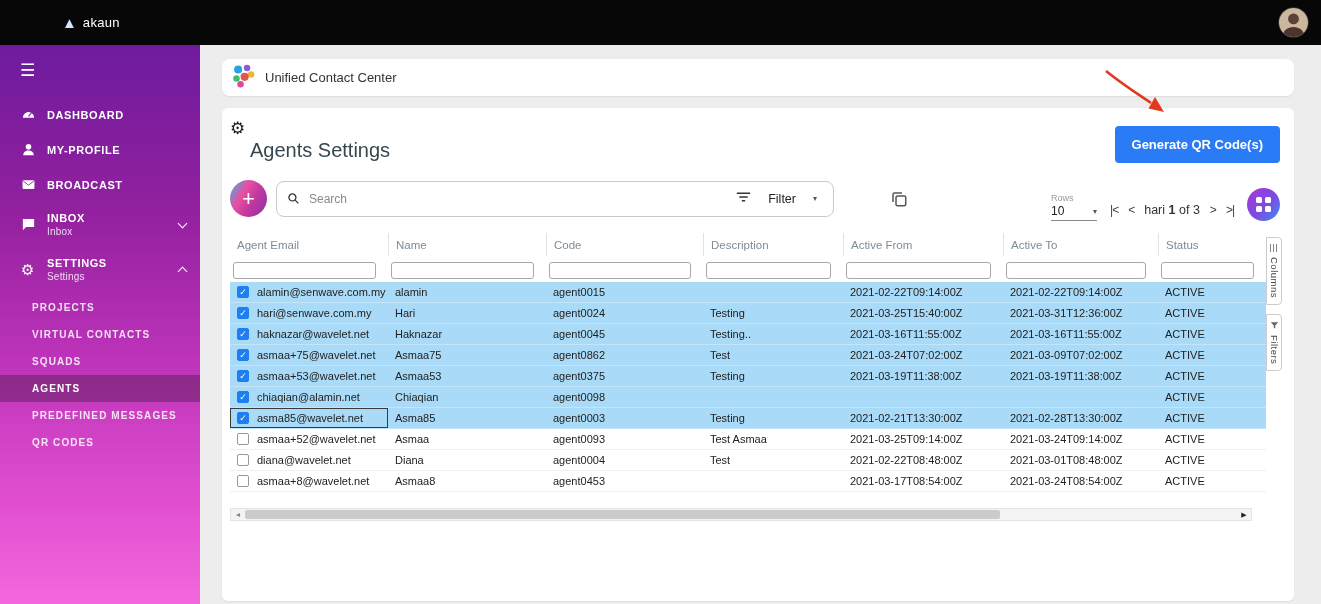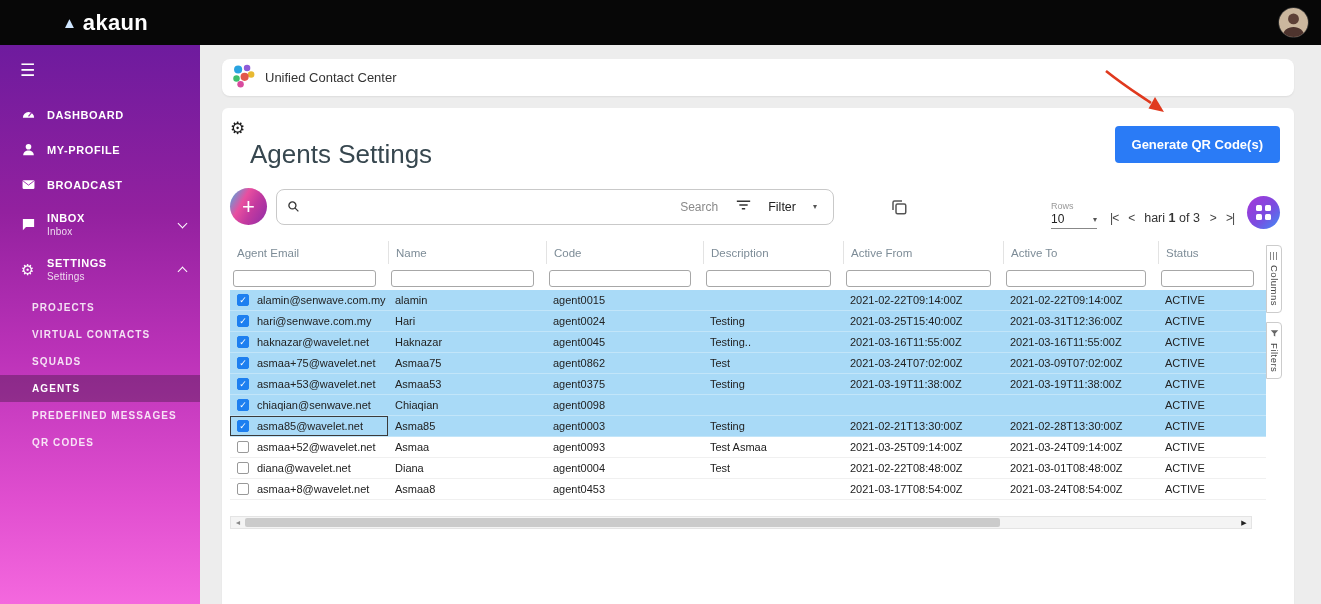--- a/index.html
+++ b/index.html
@@ -4,21 +4,21 @@
 <style>
   * { box-sizing: border-box; }
   body {
     margin: 0; width: 1321px; height: 604px; overflow: hidden; position: relative;
     font-family: "Liberation Sans", "DejaVu Sans", sans-serif; background: #ededed;
   }
   
   .topbar { position: absolute; top: 0; left: 0; right: 0; height: 45px; background: #070707; display: flex; align-items: center; z-index: 30; }
   .logo { margin-left: 62px; display: flex; align-items: center; gap: 6px; cursor: pointer; }
   .logo-tri { color: #cfe6ff; font-size: 15px; line-height: 1; }
-  .logo-text { color: #fff; font-weight: bold; font-size: 22px; letter-spacing: .3px; }
+  .logo-text { color: #fff; font-weight: normal; font-size: 13px; letter-spacing: .3px; }
   .avatar { position: absolute; right: 12px; top: 7px; width: 31px; height: 31px; border-radius: 50%; overflow: hidden; border: 1px solid #333; cursor: pointer; }
   
   .sidebar { position: absolute; top: 45px; left: 0; width: 200px; bottom: 0; z-index: 20; color: #fff;
     background: linear-gradient(180deg, #6e1b9e 0%, #93219f 30%, #bb32b8 55%, #e14fd0 82%, #f468de 100%); }
   .menu-btn { padding: 15px 0 0 20px; font-size: 17px; color: #fff; cursor: pointer; width: 40px; }
   .nav { margin-top: 16px; }
   .nav-item { display: flex; align-items: center; gap: 11px; padding: 10px 14px 10px 20px; font-size: 11px; font-weight: bold; letter-spacing: .6px; cursor: pointer; }
   .nav-item .ico { width: 16px; display: flex; justify-content: center; align-items: center; font-size: 15px; line-height: 1; }
   .lbl2 { display: flex; flex-direction: column; }
   .subtle { font-size: 10px; font-weight: 400; letter-spacing: .2px; opacity: .82; margin-top: 2px; text-transform: none; }
@@ -28,29 +28,29 @@
   .subnav { margin-top: 2px; }
   .subnav-item { padding: 8px 14px 8px 32px; font-size: 10px; font-weight: bold; letter-spacing: 1.1px; color: rgba(255,255,255,.85); cursor: pointer; }
   .subnav-item.active { background: rgba(30,15,35,.32); color: #fff; }
   
   .main { position: absolute; left: 200px; top: 45px; right: 0; bottom: 0; background: #ededed; padding: 14px 27px 8px 22px; }
   .ucc { height: 37px; background: #fff; border-radius: 8px; display: flex; align-items: center; gap: 9px; padding-left: 8px; box-shadow: 0 1px 2px rgba(0,0,0,.07); }
   .ucc-label { font-size: 13px; color: #333; }
   .annot { position: absolute; left: 0; top: 0; width: 1121px; height: 559px; pointer-events: none; z-index: 25; }
   .card { margin-top: 12px; background: #fff; border-radius: 6px; min-height: 477px; position: relative; box-shadow: 0 1px 2px rgba(0,0,0,.06); padding: 12px 8px 0 6px; }
   .gear-ico { font-size: 17px; color: #1c1c1c; margin-left: 2px; line-height: 1; }
-  .page-title { font-size: 26px; color: #37474f; font-weight: 400; margin: 2px 0 0 22px; }
+  .page-title { font-size: 20px; color: #37474f; font-weight: 400; margin: 2px 0 0 22px; }
   .gen-btn { position: absolute; top: 18px; right: 14px; background: #2a7bf6; color: #fff; font-size: 13px; font-weight: bold; padding: 11px 17px; border-radius: 4px; border: none; cursor: pointer; font-family: inherit; }
   
   .toolbar { display: flex; align-items: center; margin: 14px 6px 12px 2px; }
   .plus-btn { width: 37px; height: 37px; border-radius: 50%; border: none; cursor: pointer; color: #fff; font-size: 22px; display: flex; align-items: center; justify-content: center;
     background: linear-gradient(120deg, #35b6e8 0%, #e84fa0 35%, #c2399f 60%, #8e2da8 100%); }
   .search-box { width: 558px; height: 36px; border: 1px solid #c9c9c9; border-radius: 8px; display: flex; align-items: center; margin-left: 9px; background: #fff; }
   .search-ico { margin: 0 7px 0 10px; display: flex; }
-  input.search { flex: 1; border: none; outline: none; font-size: 12px; color: #333; background: transparent; font-family: inherit; text-align: right; }
+  input.search { flex: 1; border: none; outline: none; font-size: 12px; color: #333; background: transparent; font-family: inherit; }
   input.search::placeholder { color: #8a8a8a; }
   .filter-btn { display: flex; align-items: center; gap: 17px; padding: 0 16px; height: 100%; font-size: 12.5px; color: #222; background: none; border: none; cursor: pointer; font-family: inherit; text-align: center; }
   .caret { font-size: 8px; color: #555; }
   .copy-btn { margin-left: 56px; border: none; background: none; cursor: pointer; display: flex; padding: 0; }
   .right-cluster { margin-left: auto; display: flex; align-items: flex-end; gap: 13px; margin-top: 12px; }
   .rows-box { display: flex; flex-direction: column; cursor: pointer; }
   .rows-label { font-size: 9px; color: #999; margin-bottom: 1px; }
   .rows-select { display: flex; align-items: center; justify-content: space-between; width: 46px; border-bottom: 1px solid #888; font-size: 12px; color: #222; padding-bottom: 2px; }
   .pager { display: flex; align-items: center; gap: 10px; font-size: 12.5px; color: #333; padding-bottom: 4px; }
   .pg { cursor: pointer; letter-spacing: -1px; font-size: 12px; color: #444; }
@@ -331,21 +331,21 @@
               <div class="tcell c-name">Asmaa53</div>
               <div class="tcell c-code">agent0375</div>
               <div class="tcell c-desc">Testing</div>
               <div class="tcell c-from">2021-03-19T11:38:00Z</div>
               <div class="tcell c-to">2021-03-19T11:38:00Z</div>
               <div class="tcell c-status">ACTIVE</div>
             </div>
             <div class="trow sel">
               <div class="tcell c-email">
                 <span class="cb on">✓</span>
-                <span>chiaqian@senwave.net</span>
+                <span>chiaqian@alamin.net</span>
               </div>
               <div class="tcell c-name">Chiaqian</div>
               <div class="tcell c-code">agent0098</div>
               <div class="tcell c-desc"></div>
               <div class="tcell c-from"></div>
               <div class="tcell c-to"></div>
               <div class="tcell c-status">ACTIVE</div>
             </div>
             <div class="trow sel">
               <div class="tcell c-email focused">

